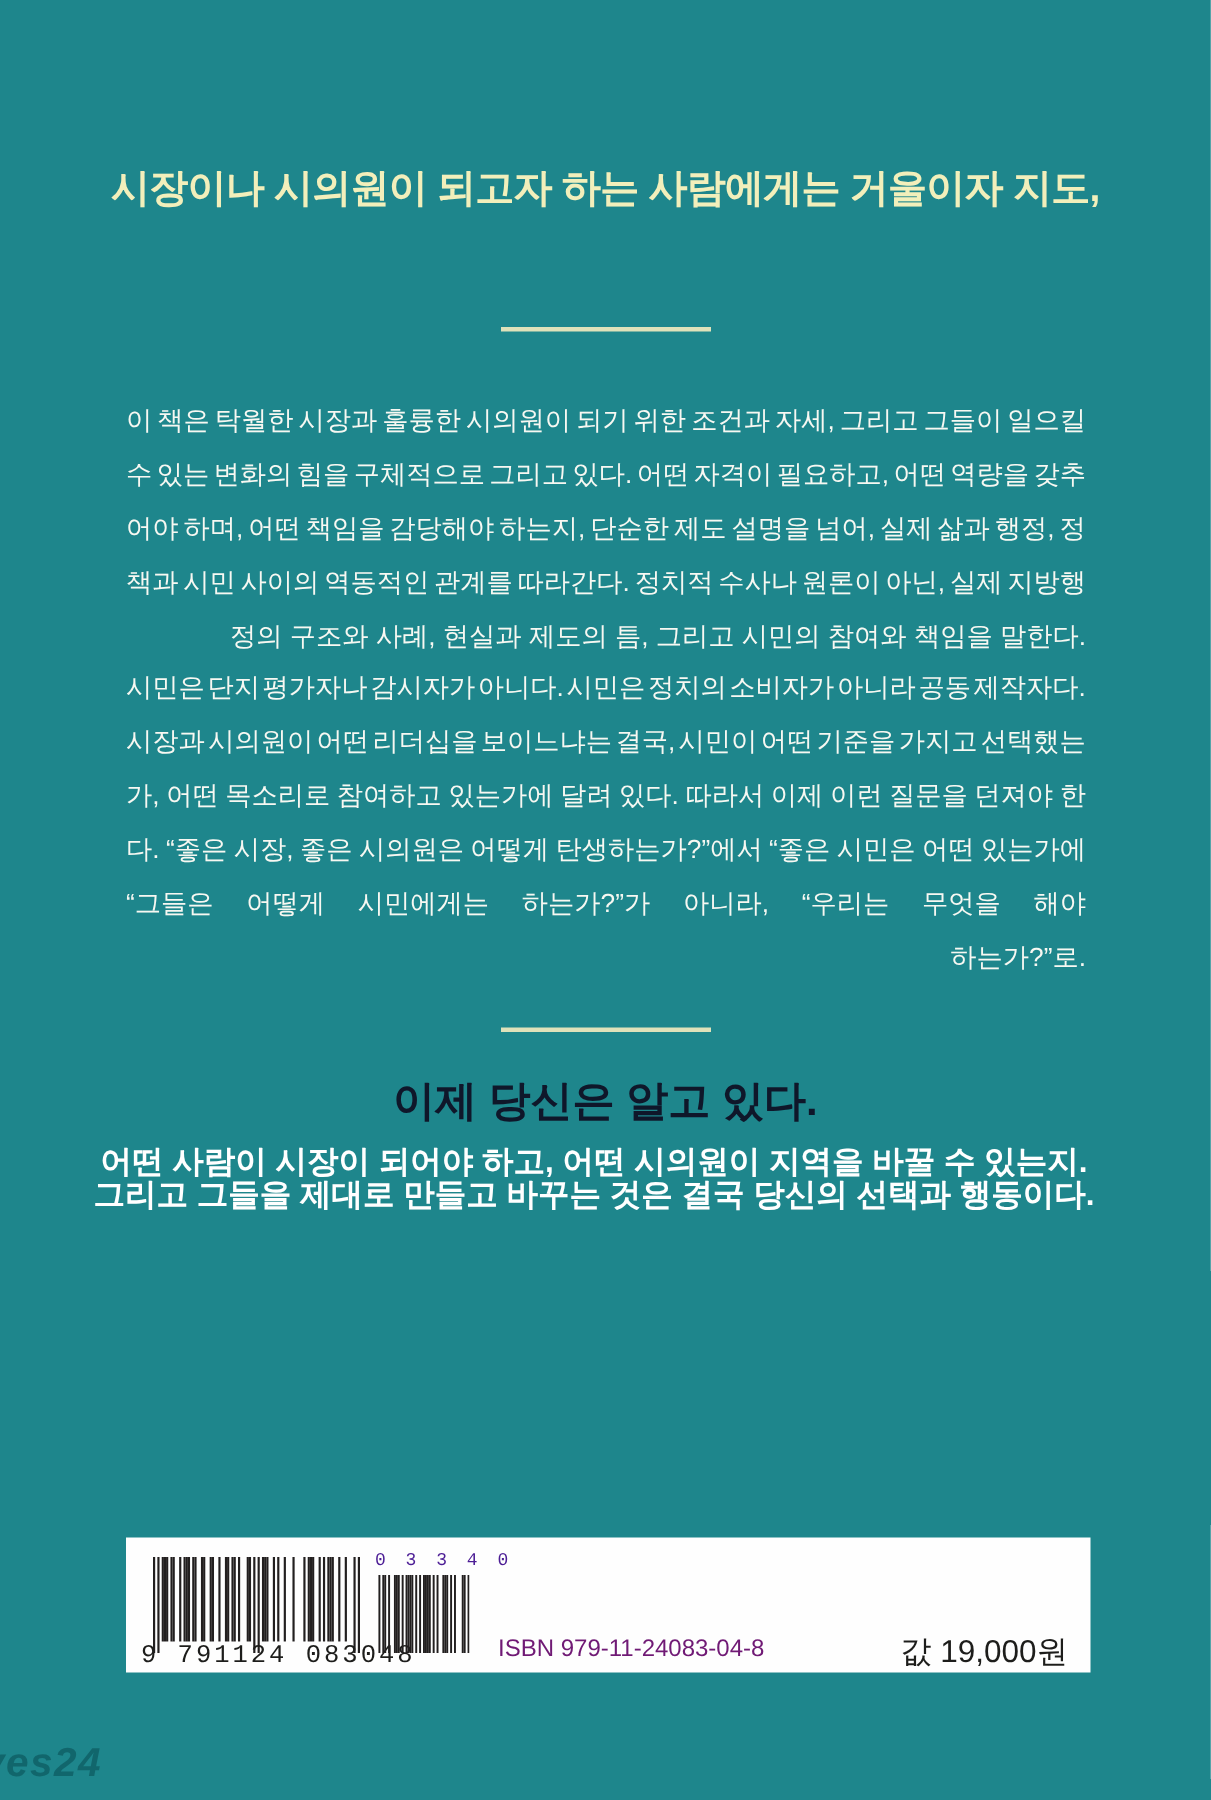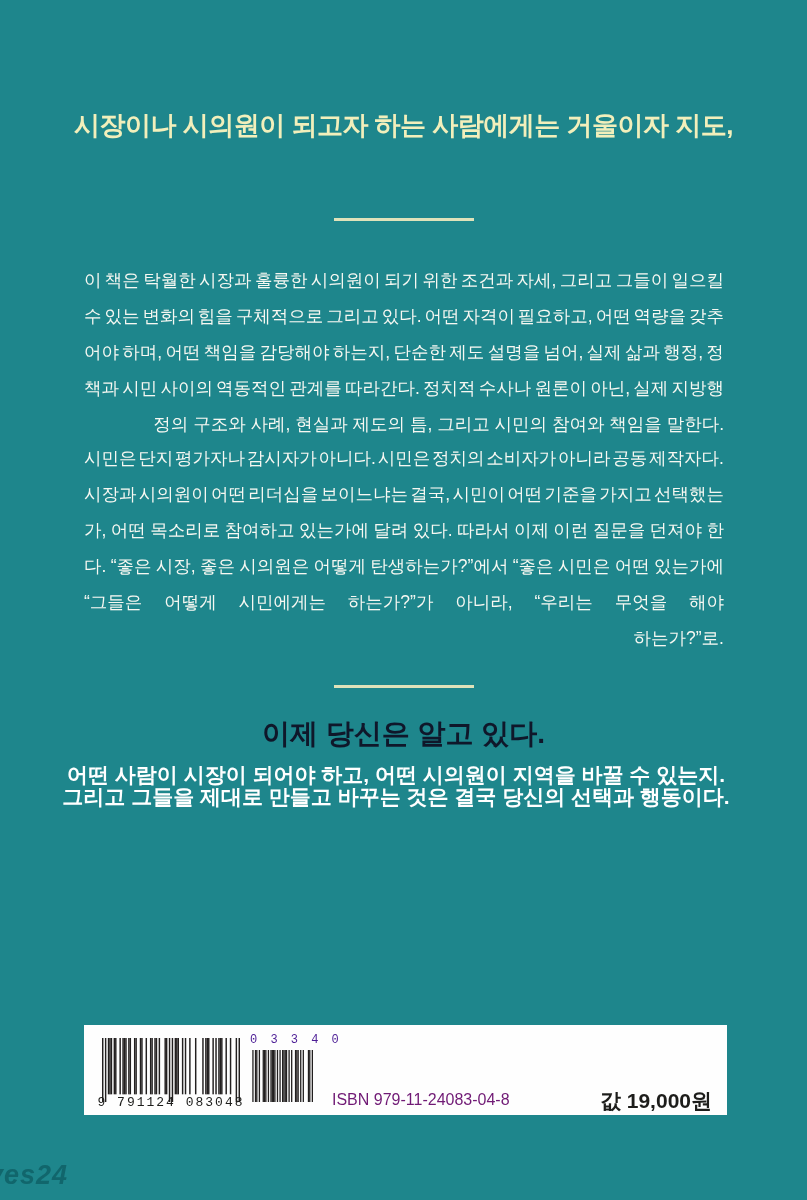--- a/index.html
+++ b/index.html
@@ -48,36 +48,36 @@
   .ol1{top:758px;}
   .ol2{top:780px;}
   
   .barcode-box{
     position:absolute;left:84px;top:1025px;width:643px;height:90px;
     background:#fefefe;
   }
   .ean-main{position:absolute;left:18px;top:13px;width:138px;height:64px;}
   .ean-digits{
     position:absolute;left:10px;top:70px;width:154px;text-align:center;
-    color:#1d1d1b;font-size:13px;letter-spacing:2px;white-space:nowrap;
+    color:#1d1d1b;font-size:17px;letter-spacing:2px;white-space:nowrap;
     font-family:"Liberation Mono", monospace;
   }
   .addon-digits{
     position:absolute;left:166px;top:8px;width:64px;text-align:center;
     color:#4c1d95;font-size:12px;letter-spacing:3px;white-space:nowrap;
     font-family:"Liberation Mono", monospace;
   }
   .ean-addon{position:absolute;left:167px;top:25px;width:62px;height:52px;}
   .isbn{
     position:absolute;left:248px;top:66px;
     color:#701a75;font-size:16px;font-weight:500;white-space:nowrap;
   }
   .price{
     position:absolute;right:15px;top:62px;
-    color:#1d1d1b;font-size:21px;font-weight:700;white-space:nowrap;
+    color:#1d1d1b;font-size:21px;font-weight:400;white-space:nowrap;
   }
   
   .watermark{
     position:absolute;left:-12px;top:1160px;
     font-size:27px;font-style:italic;font-weight:bold;
     color:rgba(8,77,82,0.55);letter-spacing:1px;
   }
 </style>
 </head>
 <body>

